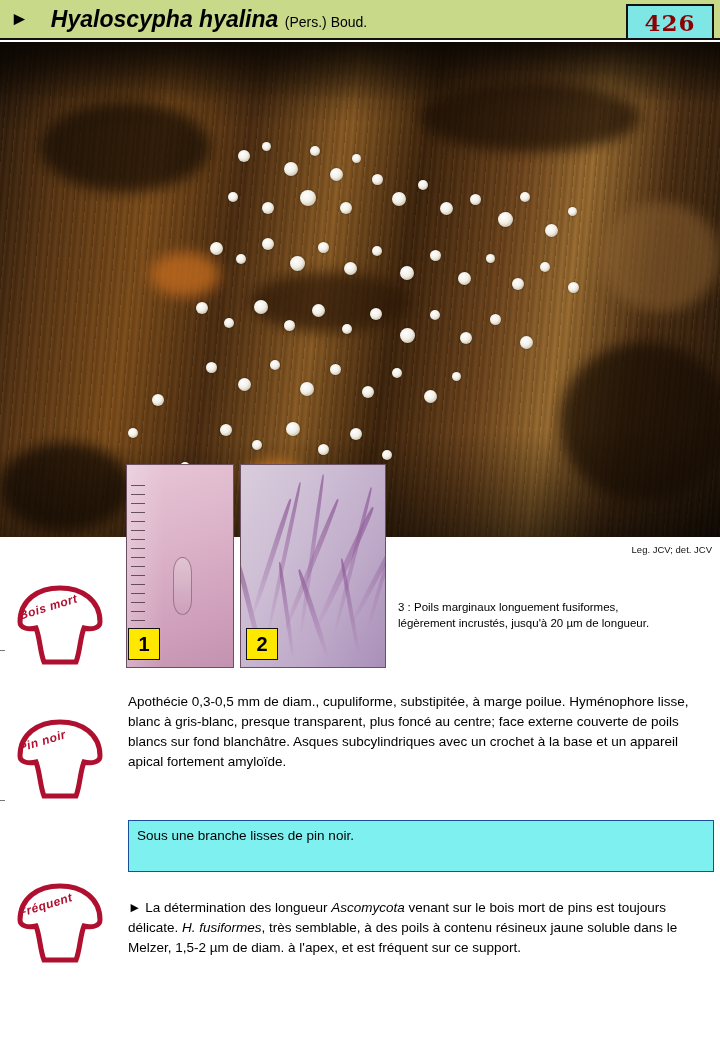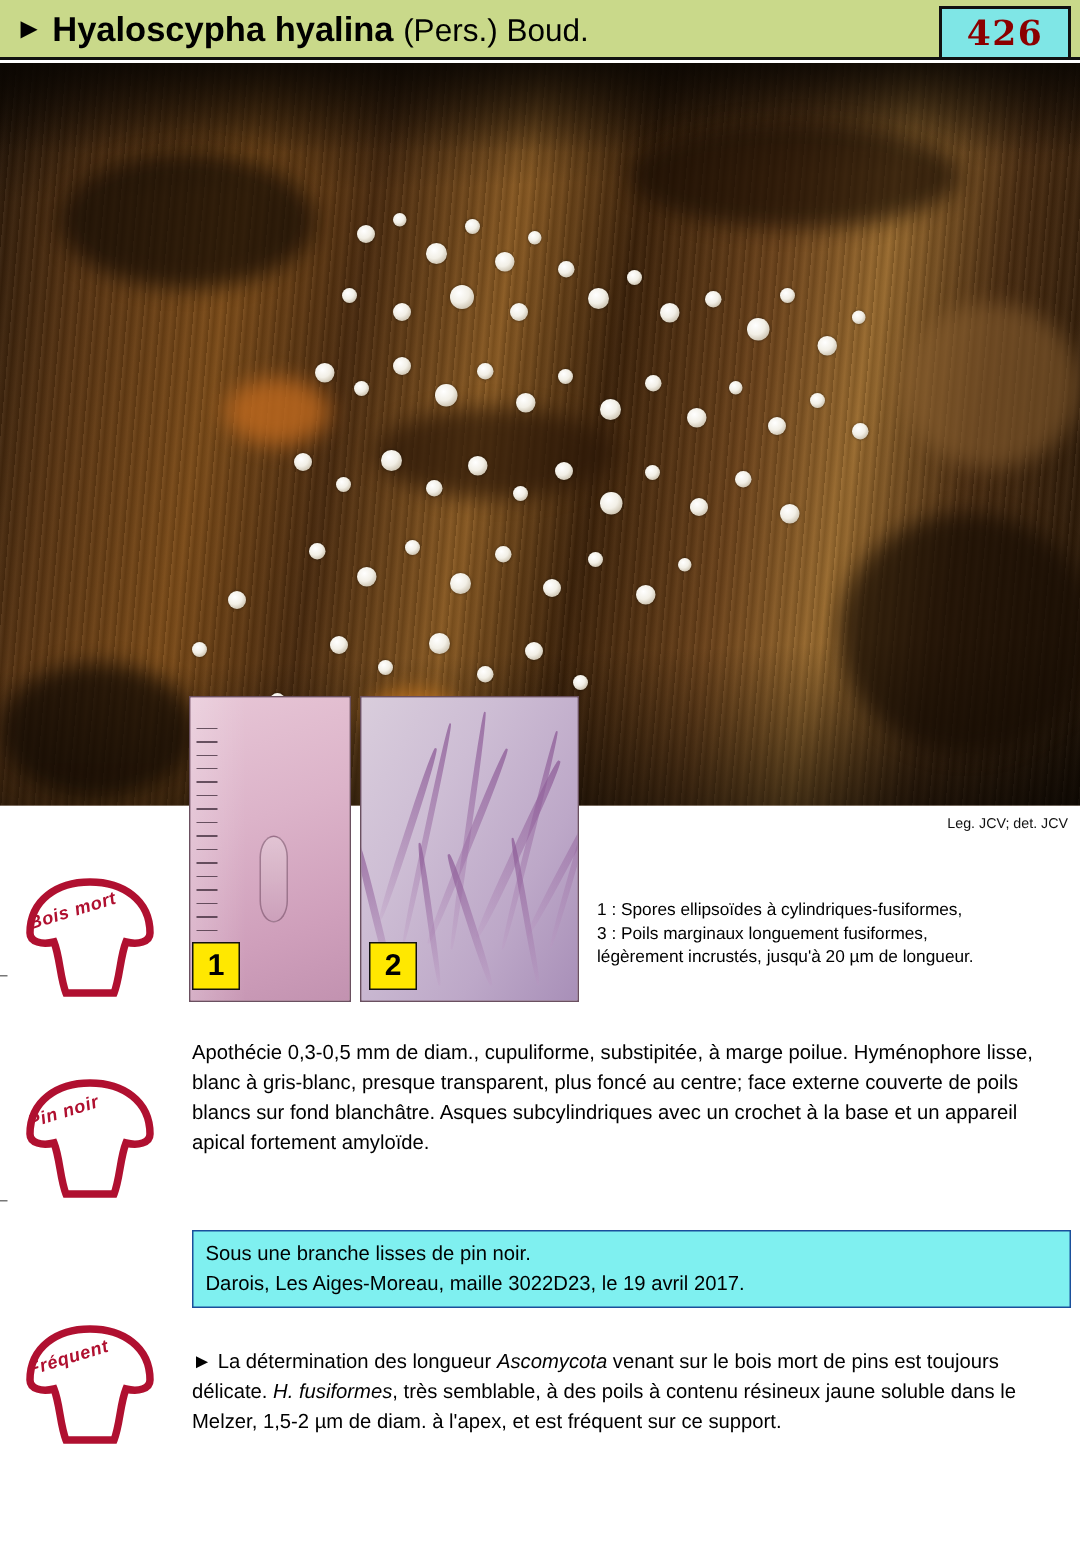--- a/index.html
+++ b/index.html
@@ -41,26 +41,28 @@
     letter-spacing: 0px;
   }
   .arrow-glyph {
     font-size: 19px;
     line-height: 1;
     margin-right: 6px;
     position: relative;
     top: -2px;
   }
   .sp-name {
+    font-style: italic;
     font-weight: bold;
+    margin-left: 16px;
   }
   .sp-author {
     font-style: normal;
     font-weight: normal;
-    font-size: 21px;
+    font-size: 14px;
   }
   .page-number-box {
     position: absolute;
     right: 6px;
     top: 4px;
     width: 84px;
     height: 32px;
     background: #7fe6e6;
     border: 2px solid #111;
     display: flex;
@@ -426,30 +428,28 @@
     <div class="hair" style="left:108px; top:34px; width:5px; height:125px; transform:rotate(28deg);"></div>
     <div class="hair" style="left:124px; top:22px; width:4px; height:145px; transform:rotate(16deg);"></div>
     <div class="hair" style="left:18px; top:90px; width:5px; height:100px; transform:rotate(-14deg);"></div>
     <div class="hair" style="left:50px; top:96px; width:4px; height:96px; transform:rotate(-8deg);"></div>
     <div class="hair" style="left:84px; top:100px; width:5px; height:92px; transform:rotate(-18deg);"></div>
     <div class="hair" style="left:116px; top:92px; width:4px; height:100px; transform:rotate(-10deg);"></div>
   </div>
   <div class="badge-num badge-2">2</div>
 
   <div class="micro-legend">
-    <div>1 : Spores ellipsoïdes à cylindriques-fusiformes,</div>
     <div>3 : Poils marginaux longuement fusiformes,</div>
     <div>légèrement incrustés, jusqu'à 20 µm de longueur.</div>
   </div>
 
   <div class="description">Apothécie 0,3-0,5 mm de diam., cupuliforme, substipitée, à marge poilue. Hyménophore lisse, blanc à gris-blanc, presque transparent, plus foncé au centre; face externe couverte de poils blancs sur fond blanchâtre. Asques subcylindriques avec un crochet à la base et un appareil apical fortement amyloïde.</div>
 
   <div class="habitat-box">
     <div>Sous une branche lisses de pin noir.</div>
-    <div>Darois, Les Aiges-Moreau, maille 3022D23, le 19 avril 2017.</div>
   </div>
 
   <div class="notes">
     <span>►</span><span> La détermination des longueur </span><i>Ascomycota</i><span> venant sur le bois mort de pins est toujours délicate. </span><i>H. fusiformes</i><span>, très semblable, à des poils à contenu résineux jaune soluble dans le Melzer, 1,5-2 µm de diam. à l'apex, et est fréquent sur ce support.</span>
   </div>
 
   <div class="icon-group icon-1">
     <svg width="110" height="92" viewBox="0 0 110 92">
       <path d="M14 44 C14 22, 32 10, 54 10 C76 10, 94 22, 94 44 C94 50, 86 52, 78 50 C74 60, 74 74, 70 84 L38 84 C34 74, 34 60, 30 50 C22 52, 14 50, 14 44 Z" fill="none" stroke="#b01030" stroke-width="5"></path>
     </svg>

